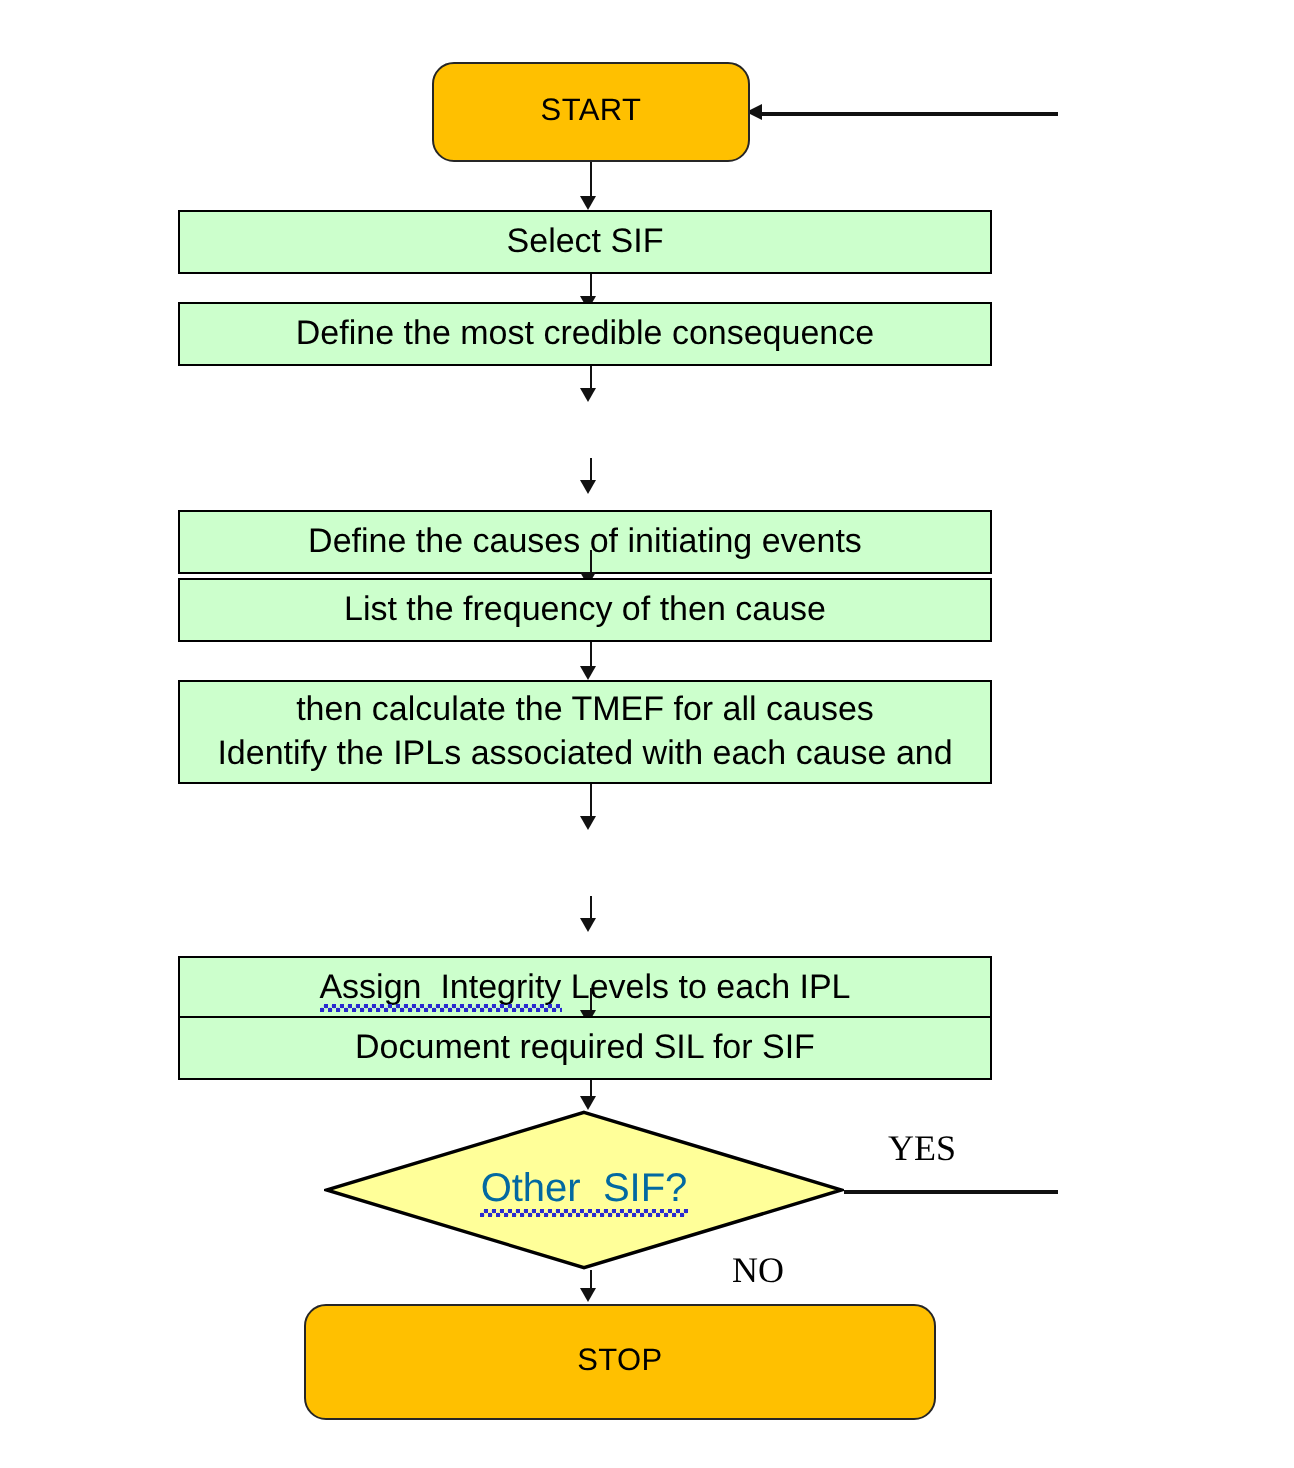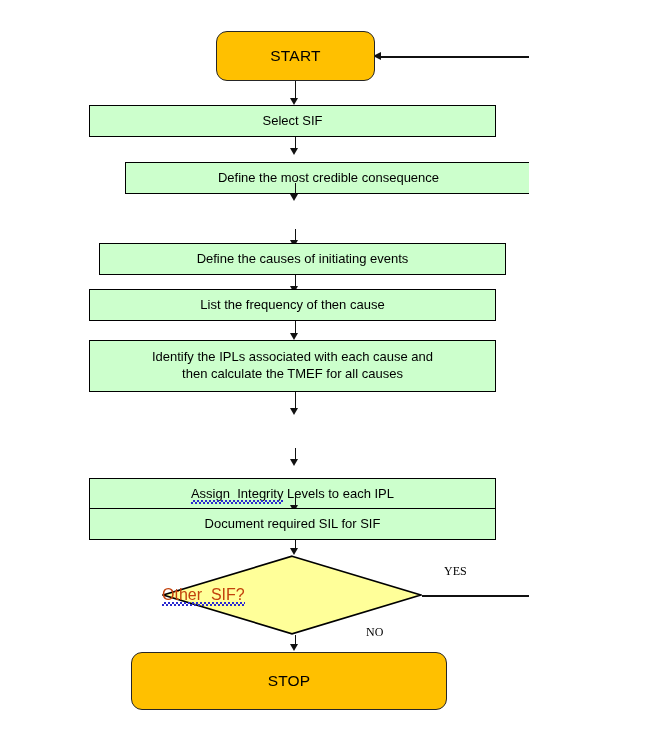--- a/index.html
+++ b/index.html
@@ -44,38 +44,39 @@
   
   .proc {
     position: absolute;
     background: #CCFFCC;
     border: 1.7px solid #000000;
     box-sizing: border-box;
     display: flex;
     align-items: center;
     justify-content: center;
     text-align: center;
-    font-size: 13px;
+    font-size: 17px;
     color: #000000;
     line-height: 1.28;
     padding: 0 6px;
   }
 
   
   .decision {
     position: absolute;
   }
   .decision svg { display: block; }
   .decision .dlabel {
     position: absolute;
     left: 0; right: 0;
     top: 50%;
     transform: translateY(-50%);
-    font-size: 16px;
-    color: #c2410c;
+    text-align: center;
+    font-size: 20px;
+    color: #0369a1;
   }
 
   
   .sq {
     position: relative;
     white-space: pre;
   }
   .sq::after {
     content: "";
     position: absolute;
@@ -120,21 +121,21 @@
     width: 0; height: 0;
     border-top: 4.6px solid transparent;
     border-bottom: 4.6px solid transparent;
     border-left: 8px solid #111111;
   }
 
   
   .branch-label {
     position: absolute;
     font-family: "Liberation Serif", serif;
-    font-size: 12px;
+    font-size: 18px;
     color: #000000;
   }
 
   
   .caret {
     display: inline-block;
     width: 1.3px;
     height: 15px;
     background: #000000;
     vertical-align: -3px;
@@ -160,48 +161,48 @@
   <div class="vline" style="left:294.5px; top:81px; height:17px;"></div>
   <div class="arrow-down" style="left:290px; top:98px;"></div>
 
   <div class="proc" style="left:89px; top:105px; width:407px; height:32px;">
     <span>Select SIF</span>
   </div>
 
   <div class="vline" style="left:294.5px; top:137px; height:13px;"></div>
   <div class="arrow-down" style="left:290px; top:148px;"></div>
 
-  <div class="proc" style="left:89px; top:162px; width:407px; height:32px;margin-left:36px;">
+  <div class="proc" style="left:89px; top:151px; width:407px; height:32px;">
     <span>Define the most credible consequence</span>
   </div>
 
   <div class="vline" style="left:294.5px; top:183px; height:13px;"></div>
   <div class="arrow-down" style="left:290px; top:194px;"></div>
 
 
   <div class="vline" style="left:294.5px; top:229px; height:13px;"></div>
   <div class="arrow-down" style="left:290px; top:240px;"></div>
 
-  <div class="proc" style="left:89px; top:243px; width:407px; height:32px;margin-left:10px;">
+  <div class="proc" style="left:89px; top:255px; width:407px; height:32px;">
     <span>Define the causes of initiating events</span>
   </div>
 
   <div class="vline" style="left:294.5px; top:275px; height:13px;"></div>
   <div class="arrow-down" style="left:290px; top:286px;"></div>
 
   <div class="proc" style="left:89px; top:289px; width:407px; height:32px;">
     <span>List the frequency of then cause</span>
   </div>
 
   <div class="vline" style="left:294.5px; top:321px; height:14px;"></div>
   <div class="arrow-down" style="left:290px; top:333px;"></div>
 
   <div class="proc" style="left:89px; top:340px; width:407px; height:52px; flex-direction:column;">
+    <span>then calculate the TMEF for all causes</span>
     <span>Identify the IPLs associated with each cause and</span>
-    <span>then calculate the TMEF for all causes</span>
   </div>
 
   <div class="vline" style="left:294.5px; top:392px; height:17px;"></div>
   <div class="arrow-down" style="left:290px; top:408px;"></div>
 
 
   <div class="vline" style="left:294.5px; top:448px; height:13px;"></div>
   <div class="arrow-down" style="left:290px; top:459px;"></div>
 
   <div class="proc" style="left:89px; top:462px; width:407px; height:32px;margin-top:16px;">
@@ -228,18 +229,18 @@
       <span class="sq">Other  SIF?</span>
     </div>
   </div>
 
   <div class="branch-label" style="left:444px; top:564px;">YES</div>
   <div class="branch-label" style="left:366px; top:625px;">NO</div>
 
   <div class="vline" style="left:294.5px; top:635px; height:10px;"></div>
   <div class="arrow-down" style="left:290px; top:644px;"></div>
 
-  <div class="term" style="left:131px; top:652px; width:316px; height:58px;text-align:right;">
+  <div class="term" style="left:152px; top:652px; width:316px; height:58px;text-align:right;">
     <span class="shadow"></span>
     <span>STOP</span>
   </div>
 
 </div>
 
 </body></html>

